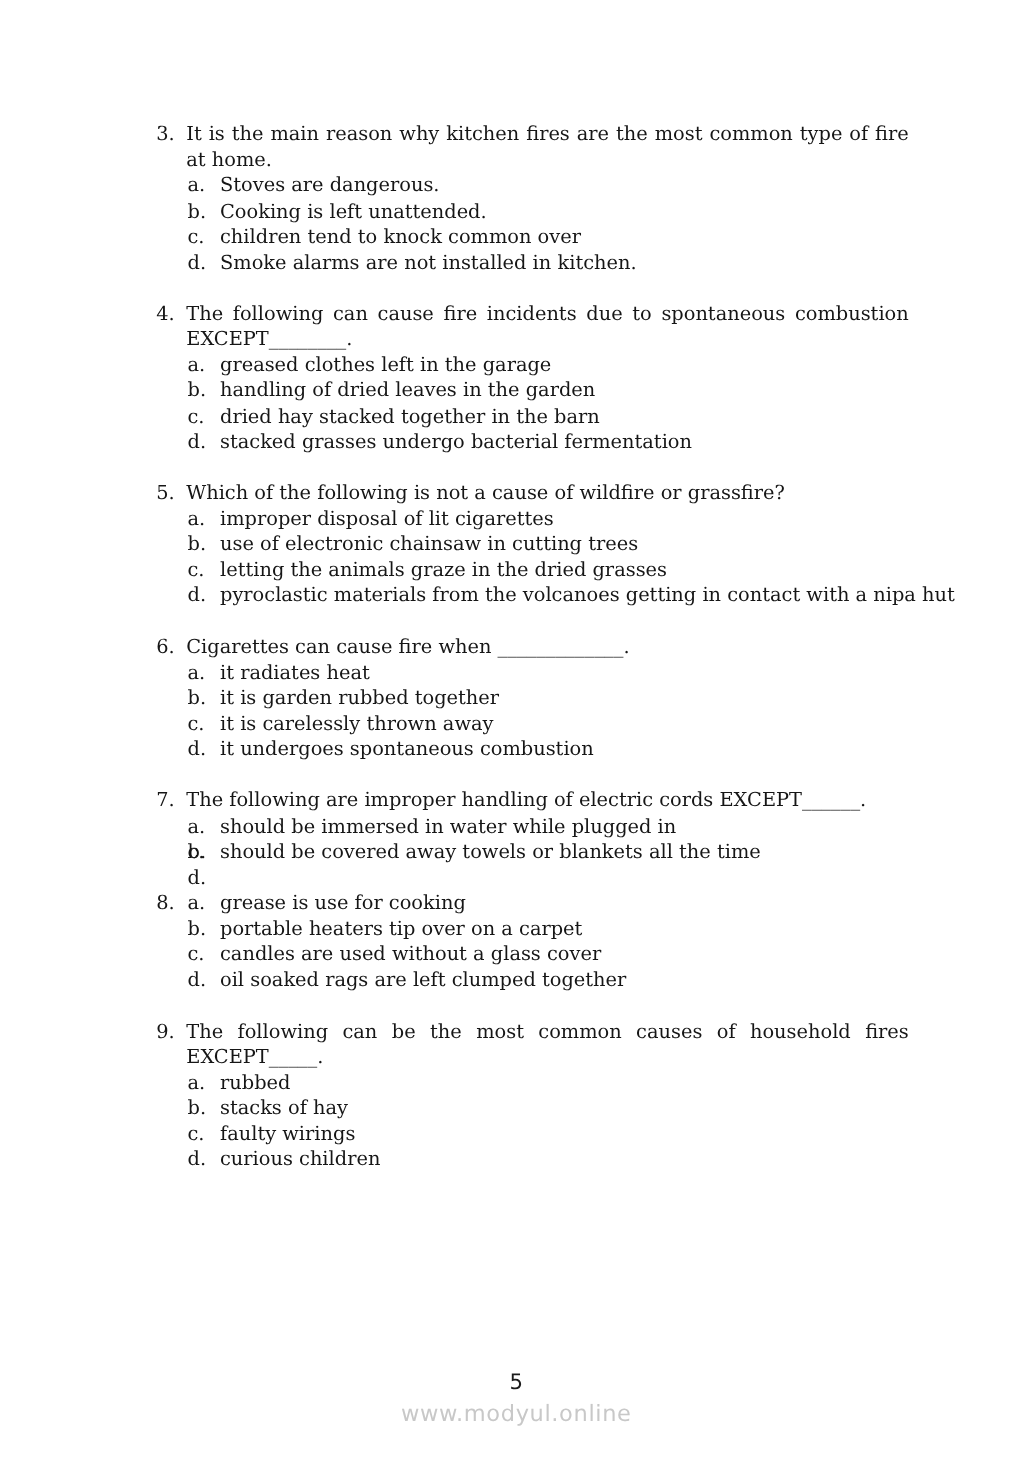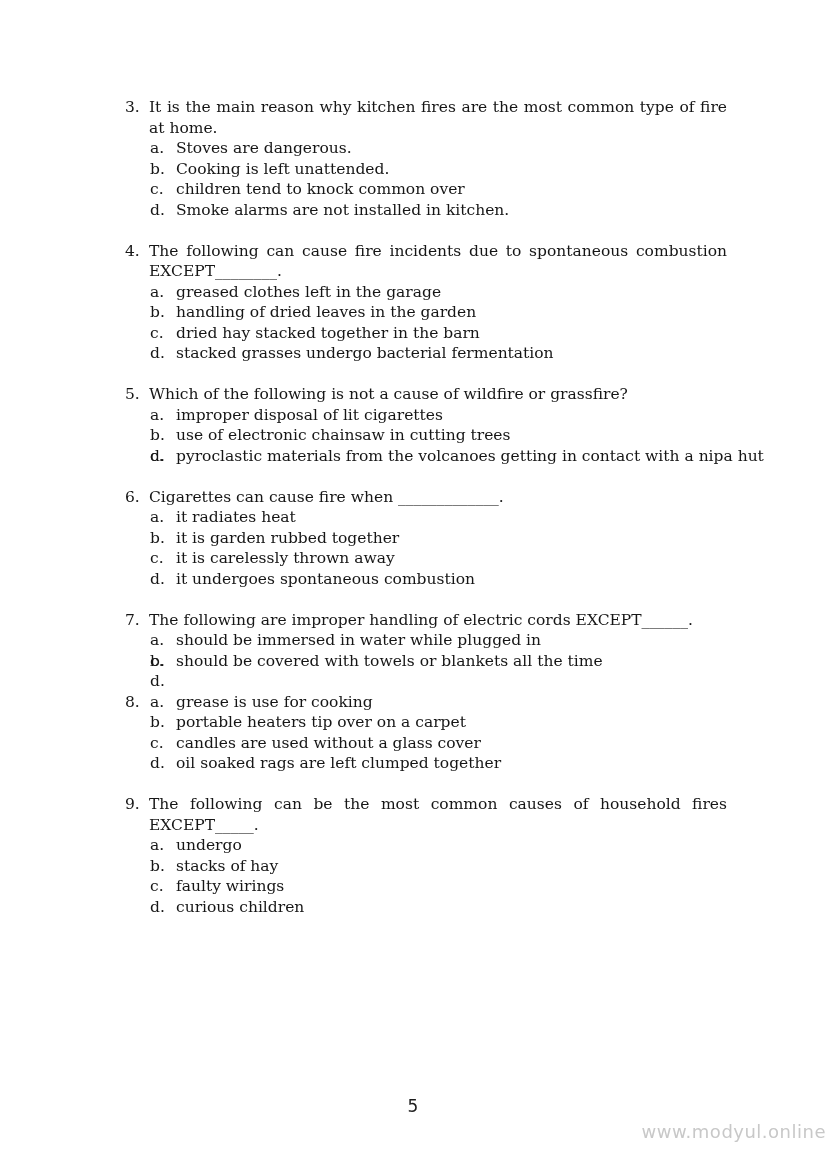--- a/index.html
+++ b/index.html
@@ -57,21 +57,21 @@
     font-family: "DejaVu Sans", "Liberation Sans", sans-serif;
     font-size: 17px;
     line-height: 22px;
     color: #1c1c1c;
   }
   .watermark {
     position: absolute;
     top: 1121px;
     left: 0;
     width: 826px;
-    text-align: right;
+    text-align: center;
     font-family: "DejaVu Sans", "Liberation Sans", sans-serif;
     font-size: 18px;
     line-height: 22px;
     letter-spacing: 0.5px;
     color: #c8c8c8;
   }
 </style>
 </head>
 <body>
 
@@ -144,20 +144,21 @@
     <span class="opttext">improper disposal of lit cigarettes</span>
   </div>
 
   <div class="opt">
     <span class="optletter">b.</span>
     <span class="opttext">use of electronic chainsaw in cutting trees</span>
   </div>
 
   <div class="opt">
     <span class="optletter">c.</span>
+    <span class="opttext">letting the animals graze in the dried grasses</span>
   </div>
 
   <div class="opt">
     <span class="optletter">d.</span>
     <span class="opttext">pyroclastic materials from the volcanoes getting in contact with a nipa hut</span>
   </div>
 </div>
   </div>
 
   <div class="question">
@@ -198,21 +199,21 @@
     <span class="optletter">a.</span>
     <span class="opttext">should be immersed in water while plugged in</span>
   </div>
 
   <div class="opt">
     <span class="optletter">b.</span>
   </div>
 
   <div class="opt">
     <span class="optletter">c.</span>
-    <span class="opttext">should be covered with towels or blankets all the time</span>
+    <span class="opttext">should be covered away towels or blankets all the time</span>
   </div>
 
   <div class="opt">
     <span class="optletter">d.</span>
   </div>
 </div>
   </div>
 
   <div class="question">
     <div class="qline">
@@ -242,21 +243,21 @@
   </div>
 
   <div class="question">
     <div class="qline">
       <span class="qnum">9.</span>
       <span class="qtext">The following can be the most common causes of household fires EXCEPT_____.</span>
     </div>
     <div class="options">
   <div class="opt">
     <span class="optletter">a.</span>
-    <span class="opttext">undergo</span>
+    <span class="opttext">rubbed</span>
   </div>
 
   <div class="opt">
     <span class="optletter">b.</span>
     <span class="opttext">stacks of hay</span>
   </div>
 
   <div class="opt">
     <span class="optletter">c.</span>
     <span class="opttext">faulty wirings</span>

